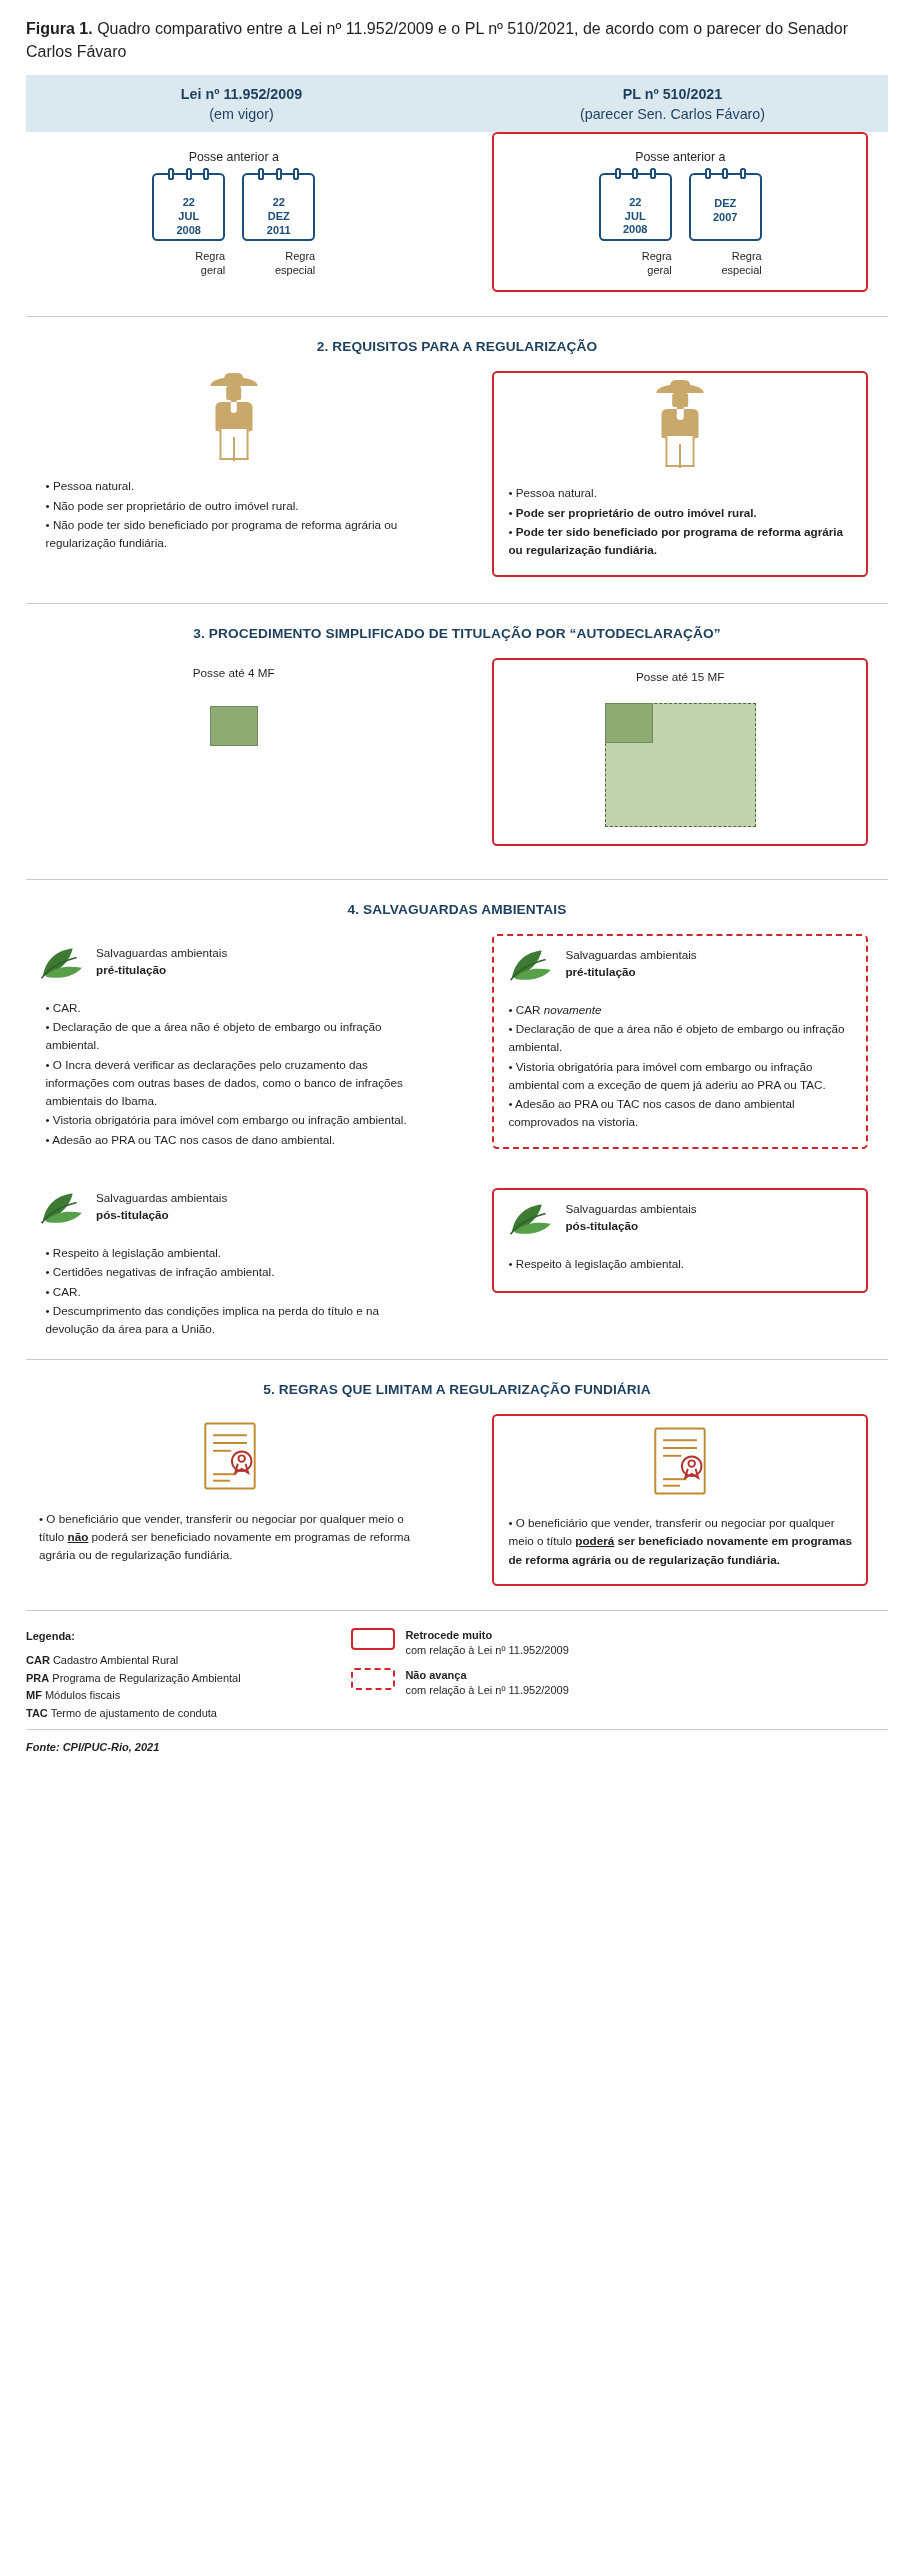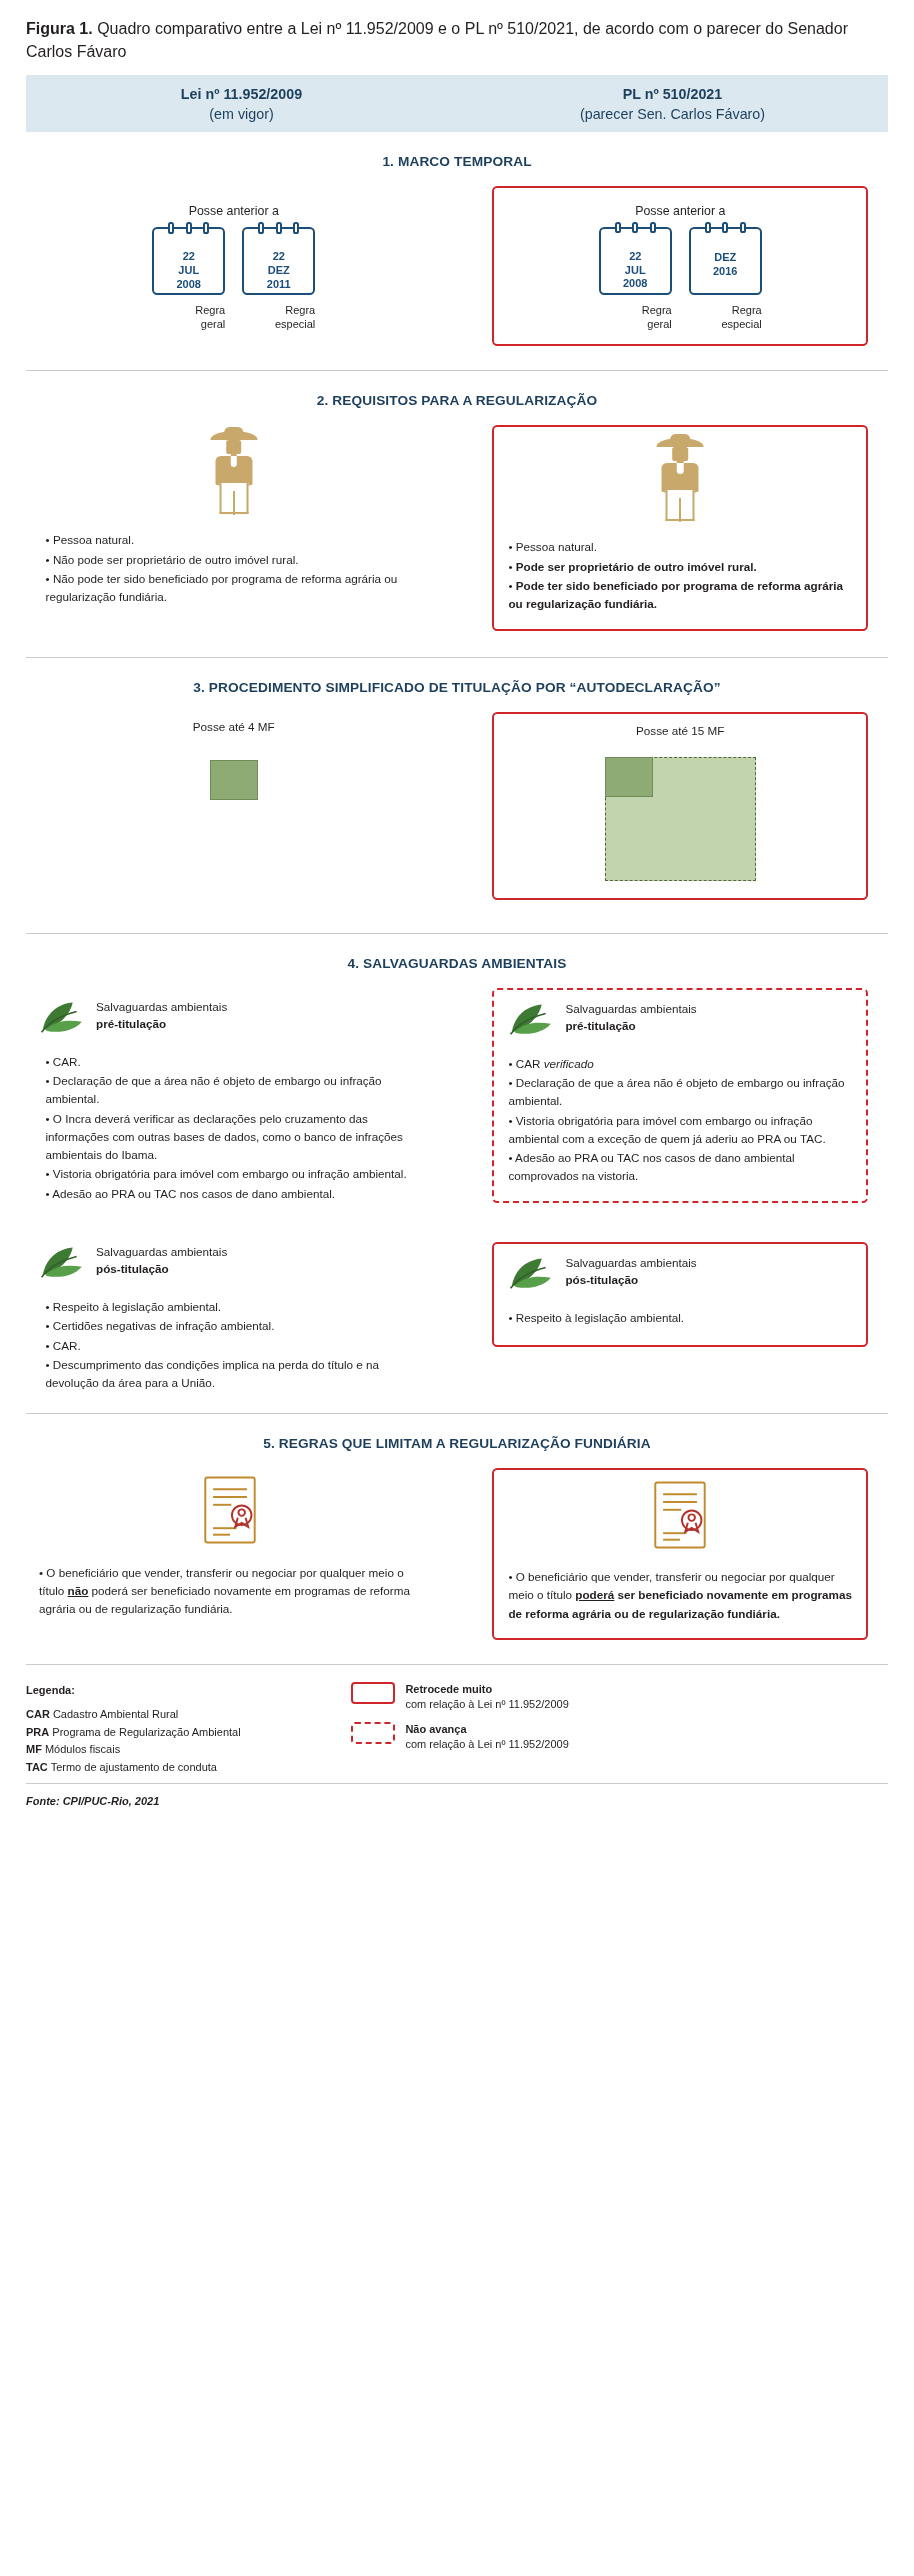--- a/index.html
+++ b/index.html
@@ -213,21 +213,20 @@
       <div class="t1">Lei nº 11.952/2009</div>
       <div class="t2">(em vigor)</div>
     </div>
     <div class="header-col">
       <div class="t1">PL nº 510/2021</div>
       <div class="t2">(parecer Sen. Carlos Fávaro)</div>
     </div>
   </div>
 
   <div class="section">
-    <div class="section-title">1. MARCO TEMPORAL</div>
     <div class="cols" style="padding-bottom:23.5px;">
       <div class="col">
         <div style="padding:18px 19.6px 14.3px 19.6px;">
           <div class="cal-label">Posse anterior a</div>
           <div class="cal-row">
             <div class="cal-item">
               <div class="cal">
                 <div class="rings">
                     <div class="ring"></div>
                     <div class="ring"></div>
@@ -289,21 +288,21 @@
             </div>
             <div class="cal-item">
               <div class="cal">
                 <div class="rings">
                     <div class="ring"></div>
                     <div class="ring"></div>
                     <div class="ring"></div>
                   </div>
                 <div class="body">
                   <div>DEZ</div>
-                  <div>2016</div>
+                  <div>2007</div>
                 </div>
               </div>
               <div class="cal-caption">
                 <span>Regra</span><br>
                 <span>especial</span>
               </div>
             </div>
           </div>
         </div>
       </div>
@@ -424,21 +423,21 @@
               <path d="M6 50 C10 26 28 10 52 8 C48 26 34 42 10 50 Z" fill="#3f7a34"></path>
               <path d="M10 50 C26 36 44 34 66 38 C54 52 32 56 12 52 Z" fill="#57a049"></path>
               <path d="M4 54 C14 40 34 28 58 22" stroke="#2f6128" stroke-width="2.5" fill="none"></path>
             </svg>
             <div class="leaf-text">
               <span>Salvaguardas ambientais</span><br>
               <span class="b">pré-titulação</span>
             </div>
           </div>
           <div class="bullets" id="s4-pre-right" style="margin-top:18px;">
-              <div class="li">• CAR <i>verificado</i></div>
+              <div class="li">• CAR <i>novamente</i></div>
               <div class="li">• Declaração de que a área não é objeto de embargo ou infração ambiental.</div>
               <div class="li">• Vistoria obrigatória para imóvel com embargo ou infração ambiental com a exceção de quem já aderiu ao PRA ou TAC.</div>
               <div class="li">• Adesão ao PRA ou TAC nos casos de dano ambiental comprovados na vistoria.</div>
             </div>
         </div>
       </div>
     </div>
 
     <div class="cols" style="padding-bottom:19.6px;">
       <div class="col">

